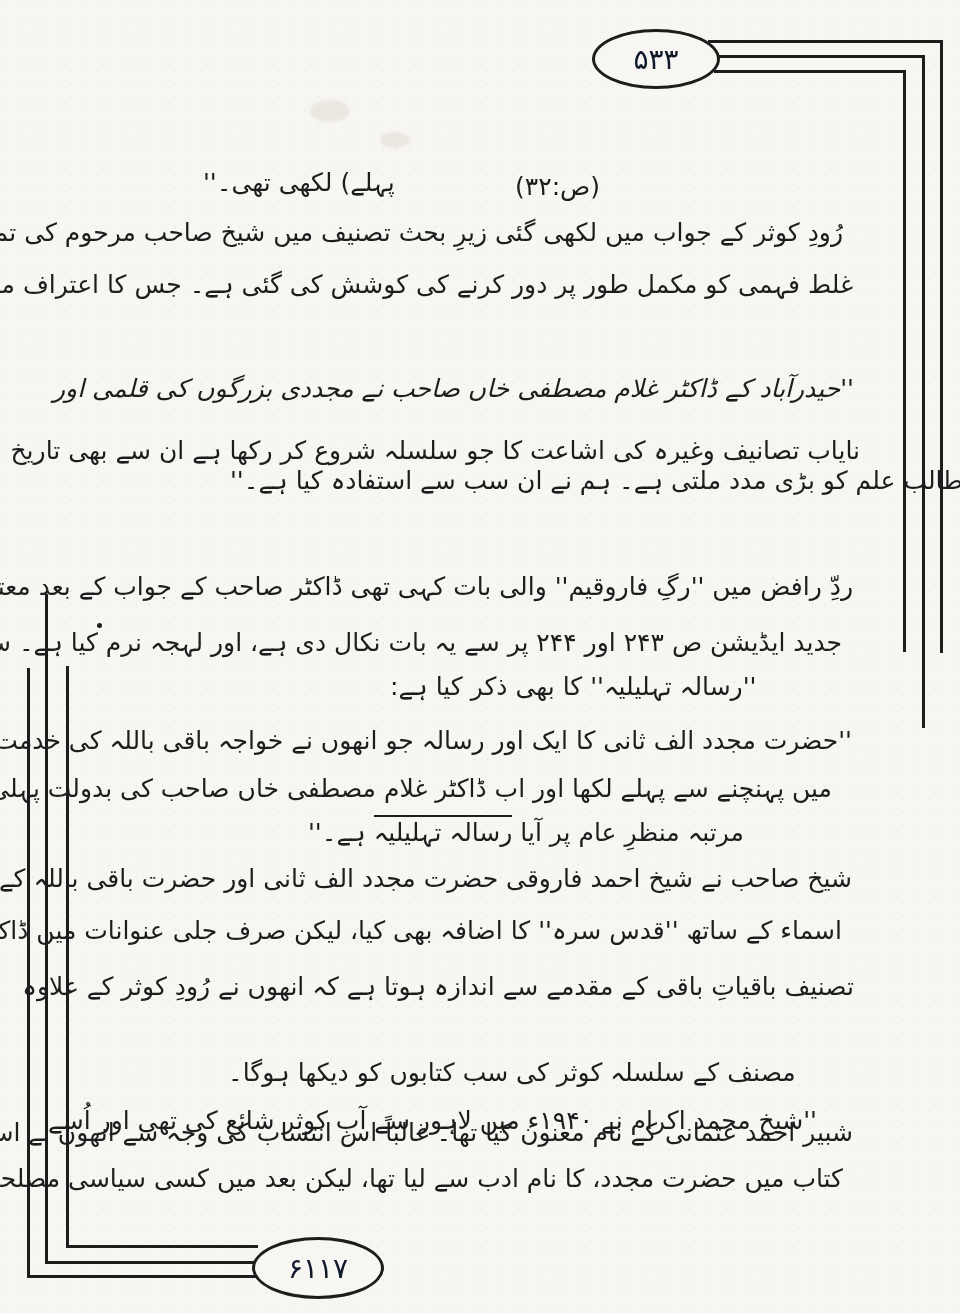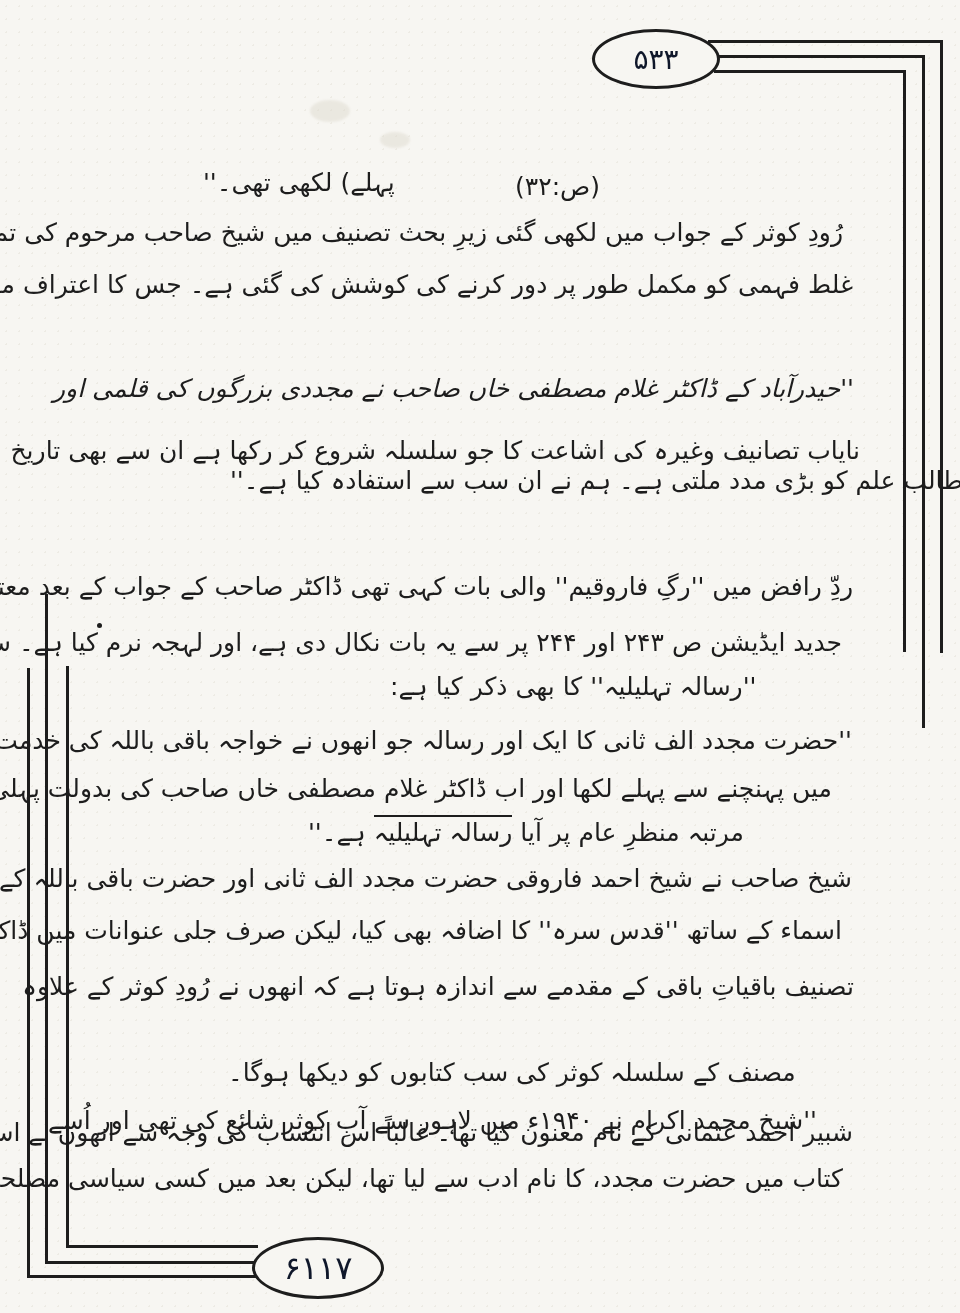--- a/index.html
+++ b/index.html
@@ -89,16 +89,16 @@
   <div class="ln r" style="right:108px;top:858px;">شیخ صاحب نے شیخ احمد فاروقی حضرت مجدد الف ثانی اور حضرت باقی باللہ کے</div>
   <div class="ln r" style="right:118px;top:910px;">اسماء کے ساتھ ''قدس سرہ'' کا اضافہ بھی کیا، لیکن صرف جلی عنوانات میں ڈاکٹر صاحب کی</div>
   <div class="ln r" style="right:106px;top:966px;">تصنیف باقیاتِ باقی کے مقدمے سے اندازہ ہوتا ہے کہ انھوں نے رُودِ کوثر کے علاوہ</div>
   <div class="ln l" style="left:228px;top:1016px;margin-top:36px;">مصنف کے سلسلہ کوثر کی سب کتابوں کو دیکھا ہوگا۔</div>
 
   <div class="ln r" style="right:143px;top:1100px;">''شیخ محمد اکرام نے ۱۹۴۰ء میں لاہور سے آبِ کوثر شائع کی تھی اور اُسے</div>
   <div class="ln r" style="right:107px;top:1112px;">شبیر احمد عثمانی کے نام معنون کیا تھا۔ غالباً اس انتساب کی وجہ سے انھوں نے اس</div>
   <div class="ln r" style="right:117px;top:1158px;">کتاب میں حضرت مجدد، کا نام ادب سے لیا تھا، لیکن بعد میں کسی سیاسی مصلحت</div>
 
   <div class="oval" style="left:252px;top:1237px;width:126px;height:56px;">
-    <span style="font-size:32px;">۶۱۱۷</span>
+    <span style="font-size:28px;">۶۱۱۷</span>
   </div>
 
 </div>
 
 </body></html>

